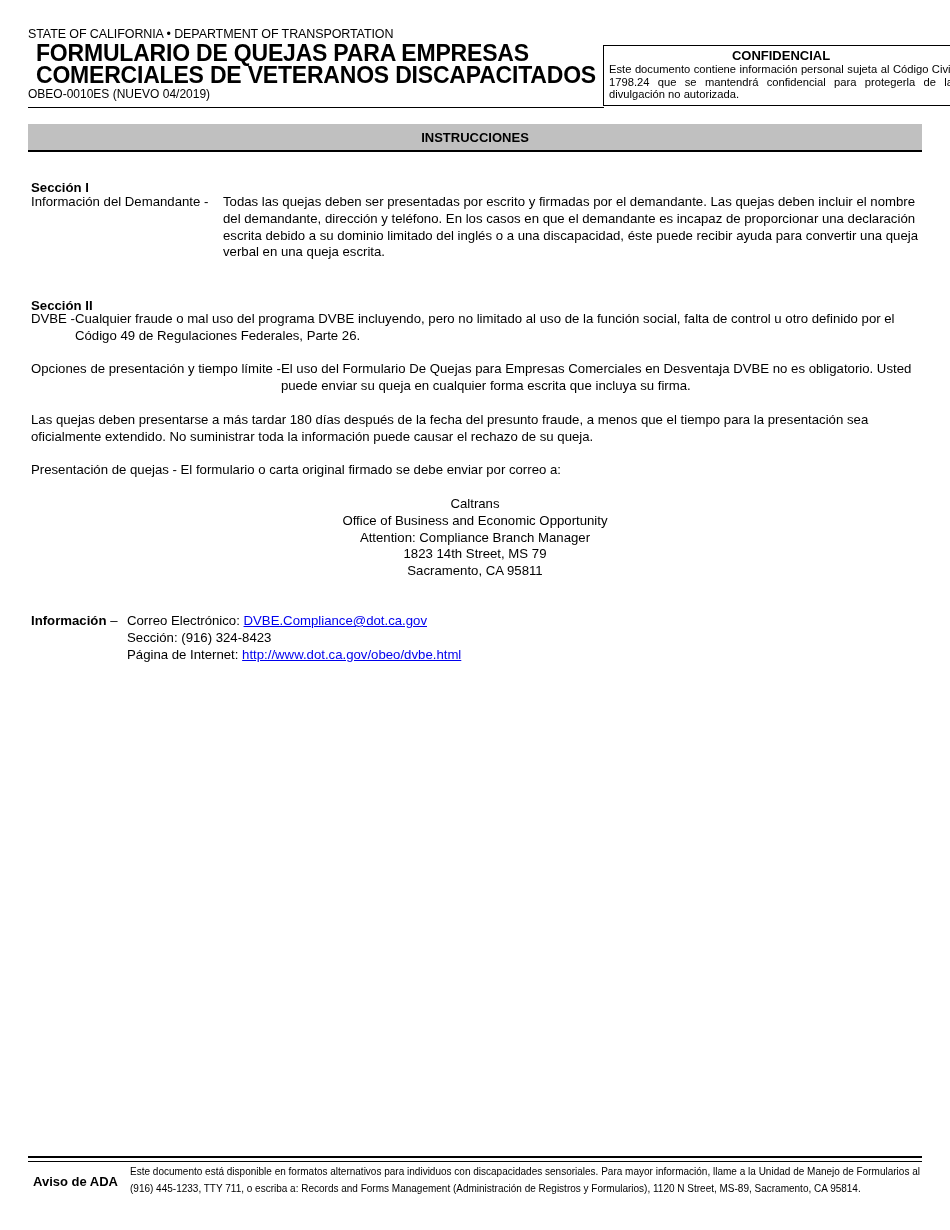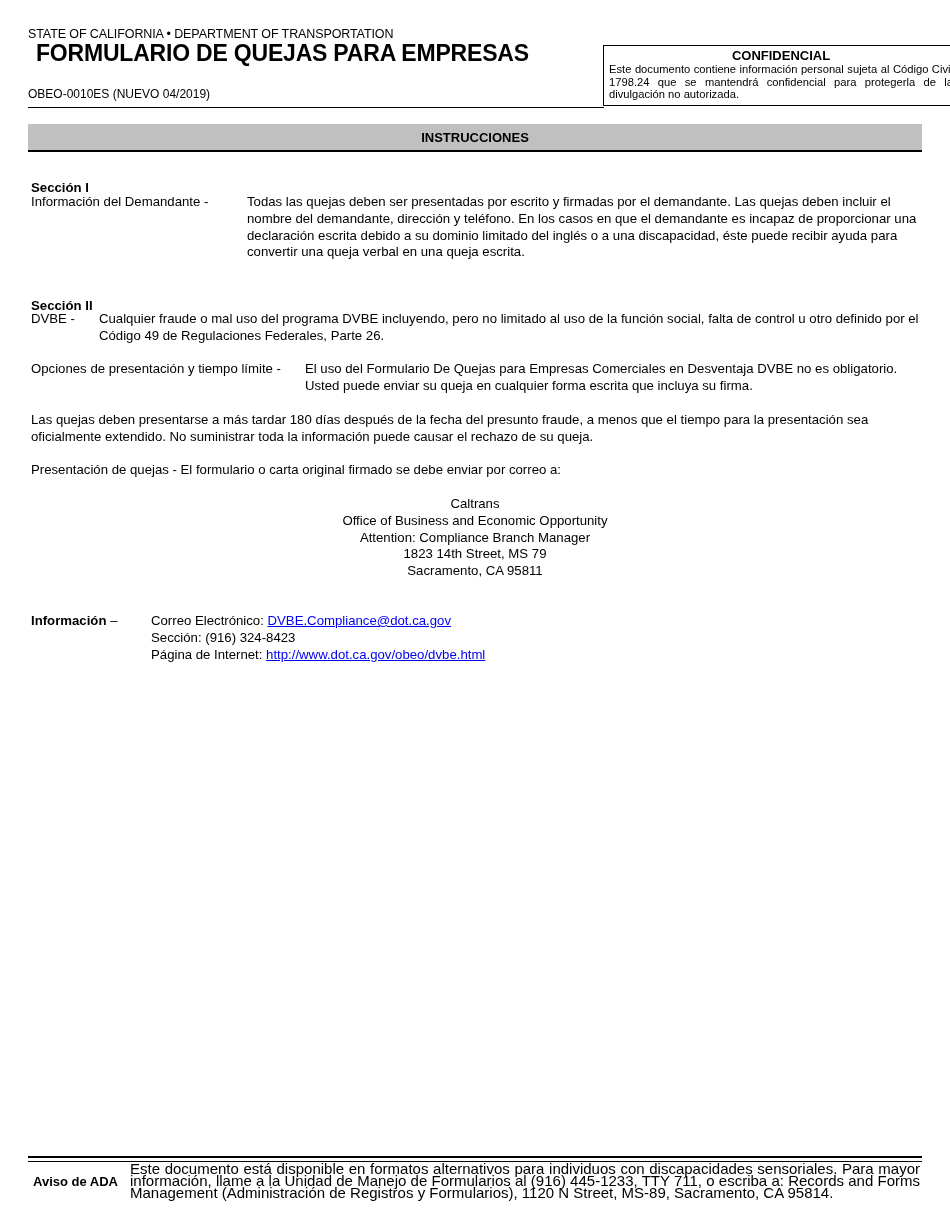--- a/index.html
+++ b/index.html
@@ -19,48 +19,49 @@
   .conf-text { font-size: 11.2px; line-height: 12.7px; text-align: justify; text-align-last: left; }
   .header-rule { left: 28px; top: 107px; width: 576px; height: 0; border-top: 1px solid #000; }
   .instr-bar {
     left: 28px; top: 124px; width: 894px; height: 28px; background: #c0c0c0;
     border-bottom: 2px solid #000; box-sizing: border-box;
     display: flex; align-items: center; justify-content: center;
     font-weight: bold; font-size: 13px;
   }
   .body-text { font-size: 13.2px; line-height: 16.8px; }
   .bold { font-weight: bold; margin-top: 20px; }
-  .row { display: flex; gap: 24px; }
+  .row { display: flex; }
   .row .lbl { white-space: nowrap; }
   .sec1-head { left: 31px; top: 160px; }
   .sec1-row { left: 31px; top: 194px; width: 890px; }
   .sec1-row .lbl { width: 192px; }
   .sec1-row .txt { flex: 1; }
   .sec2-head { left: 31px; top: 278px; }
   .dvbe-row { left: 31px; top: 311px; width: 890px; }
   .dvbe-row .lbl { width: 51px; }
   .opt-row { left: 31px; top: 361px; width: 890px; }
   .opt-row .lbl { width: 269px; }
   .deadline { left: 31px; top: 412px; width: 890px; }
   .presentation { left: 31px; top: 462px; width: 890px; }
   .address { left: 0; top: 496px; width: 950px; text-align: center; }
   .info { left: 31px; top: 613px; }
   .info .lbl { width: 96px; }
   a.link { color: #0000ee; text-decoration: underline; }
   .footer-rule1 { left: 28px; top: 1156px; width: 894px; border-top: 2px solid #000; }
   .footer-rule2 { left: 28px; top: 1161px; width: 894px; border-top: 1px solid #000; }
   .ada-label { left: 33px; top: 1174px; font-weight: bold; font-size: 13px; }
-  .ada-text { left: 130px; top: 1163px; width: 790px; font-size: 15px; line-height: 12px; text-align: justify; text-align-last: left; }
+  .ada-text { left: 130px; top: 1163px; width: 790px; font-size: 10px; line-height: 17px; text-align: justify; text-align-last: left; }
 </style>
 </head>
 <body>
 
 <div class="abs state-line">STATE OF CALIFORNIA • DEPARTMENT OF TRANSPORTATION</div>
 <div class="abs title">
   <div>FORMULARIO DE QUEJAS PARA EMPRESAS</div>
+  <div>COMERCIALES DE VETERANOS DISCAPACITADOS</div>
 </div>
 <div class="abs form-id">OBEO-0010ES (NUEVO 04/2019)</div>
 
 <div class="abs conf-box">
   <div class="conf-title">CONFIDENCIAL</div>
   <div class="conf-text">Este documento contiene información personal sujeta al Código Civil 1798.24 que se mantendrá confidencial para protegerla de la divulgación no autorizada.</div>
 </div>
 <div class="abs header-rule"></div>
 
 <div class="abs instr-bar">

